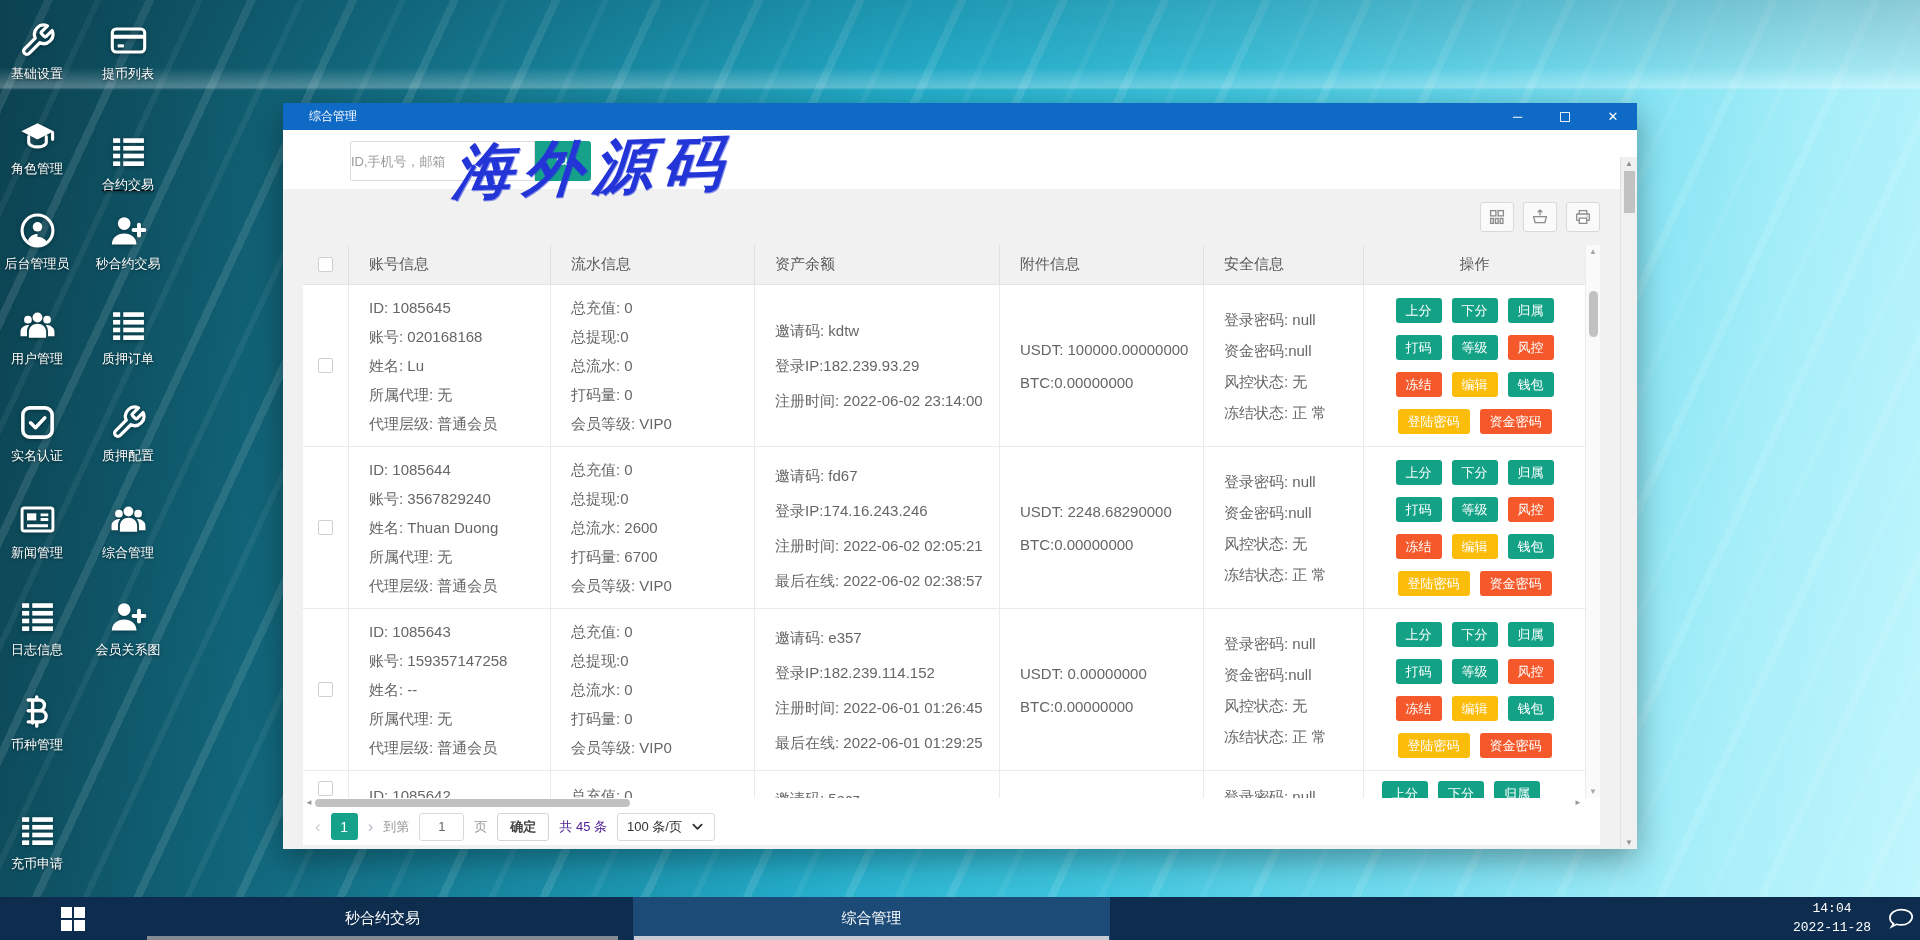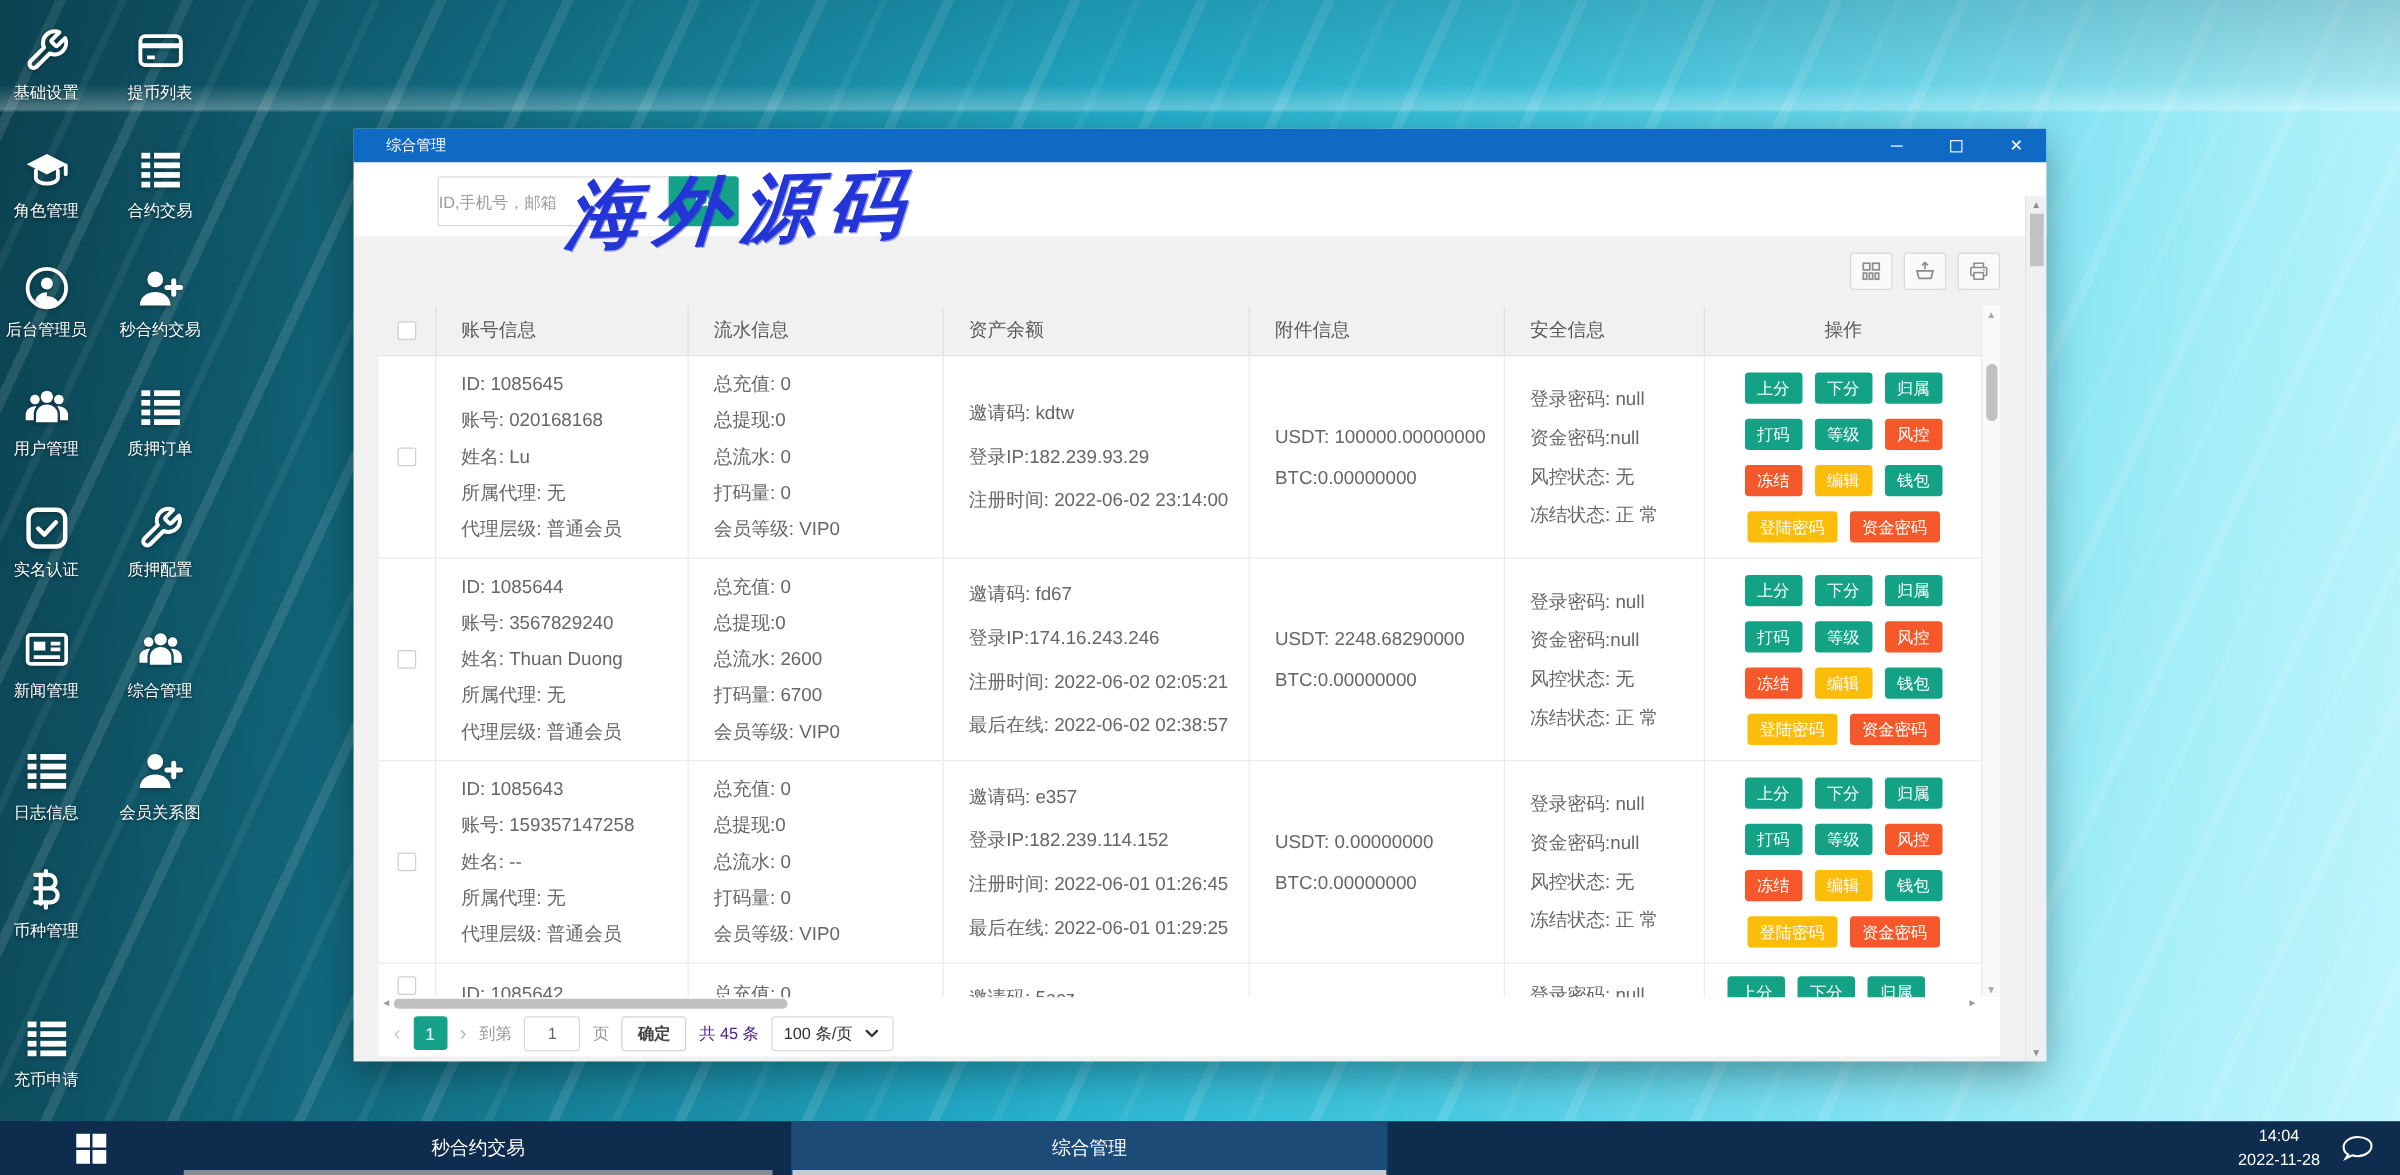--- a/index.html
+++ b/index.html
@@ -134,21 +134,21 @@
   .start { width:146px; display:flex; align-items:center; justify-content:center; cursor:pointer; }
   .winlogo { display:grid; grid-template-columns:11px 11px; grid-template-rows:11px 11px; gap:2px; }
   .winlogo i { background:#fff; display:block; }
   .taskitem { width:473px; position:relative; display:flex; align-items:center;
     justify-content:center; color:#fff; font-size:15px; cursor:pointer; }
   .taskitem + .taskitem { margin-left:14px; width:477px; }
   .taskitem.active { background:#1d4b78; }
   .taskitem .underline { position:absolute; left:1px; right:1px; bottom:0; height:4px;
     background:#848b93; }
   .taskitem.active .underline { background:#c6ccd2; }
-  .tray { margin-left:auto; display:flex; align-items:center; gap:16px; padding-right:20px; }
+  .tray { margin-left:auto; display:flex; align-items:center; gap:16px; padding-right:5px;font-family:Liberation Mono, monospace; }
   .clock { color:#fff; font-size:13px; text-align:center; line-height:1.45; }
   .tray svg { width:28px; height:25px; cursor:pointer; }
 </style>
 </head>
 <body>
 
 <div class="wallpaper">
   <div class="shade"></div>
   <div class="streaks"></div>
   <div class="band"></div>
@@ -205,21 +205,21 @@
           <rect x="2" y="13.4" width="4.6" height="3"></rect>
           <rect x="8.6" y="13.4" width="13.4" height="3"></rect>
           <rect x="2" y="18.4" width="4.6" height="3"></rect>
           <rect x="8.6" y="18.4" width="13.4" height="3"></rect>
         </svg></span><div class="dlabel">充币申请</div></div>
     <div class="dicon" style="left: 85px; top: 22px;"><span><svg viewBox="0 0 24 24" fill="none" stroke="#fff" stroke-width="2">
           <rect x="1.5" y="4.5" width="21" height="15" rx="2.5"></rect>
           <path d="M1.5 9.5h21" stroke-width="2.6"></path>
           <path d="M5 15.5h4"></path>
         </svg></span><div class="dlabel">提币列表</div></div>
-    <div class="dicon" style="left: 85px; top: 117px;"><span><svg viewBox="0 0 24 24" fill="#fff">
+    <div class="dicon" style="left: 85px; top: 133px; text-decoration: underline;"><span><svg viewBox="0 0 24 24" fill="#fff">
           <rect x="2" y="3.4" width="4.6" height="3"></rect>
           <rect x="8.6" y="3.4" width="13.4" height="3"></rect>
           <rect x="2" y="8.4" width="4.6" height="3"></rect>
           <rect x="8.6" y="8.4" width="13.4" height="3"></rect>
           <rect x="2" y="13.4" width="4.6" height="3"></rect>
           <rect x="8.6" y="13.4" width="13.4" height="3"></rect>
           <rect x="2" y="18.4" width="4.6" height="3"></rect>
           <rect x="8.6" y="18.4" width="13.4" height="3"></rect>
         </svg></span><div class="dlabel">合约交易</div></div>
     <div class="dicon" style="left: 85px; top: 212px;"><span><svg viewBox="0 0 24 24">

